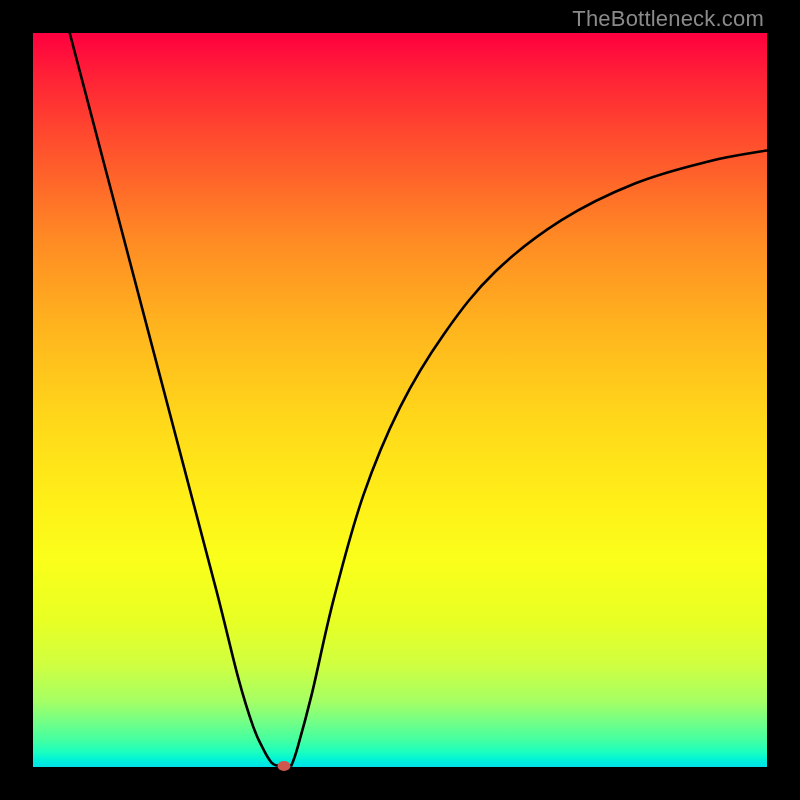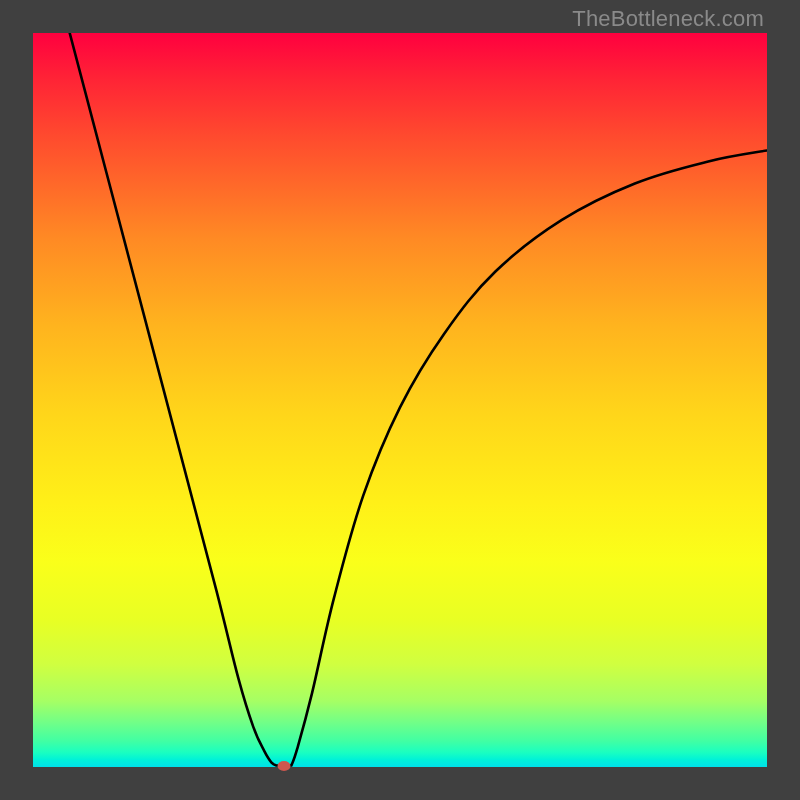--- a/index.html
+++ b/index.html
@@ -1,20 +1,20 @@
 <!DOCTYPE html>
 <html><head>
 <meta charset="utf-8">
 <style>
   * { margin: 0; padding: 0; box-sizing: border-box; }
   html, body { width: 800px; height: 800px; overflow: hidden; }
   .frame {
     width: 800px;
     height: 800px;
-    background: #404040;
+    background: #000000;
     position: relative;
   }
   .plot-area {
     position: absolute;
     left: 33px;
     top: 33px;
     width: 734px;
     height: 734px;
     background: linear-gradient(to bottom,
       #ff003f 0%,

